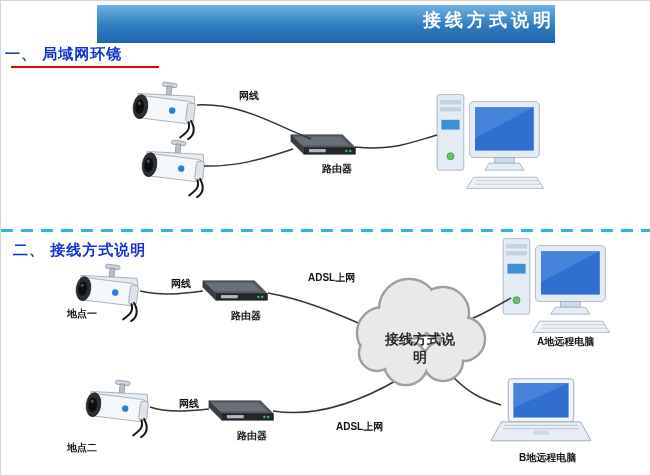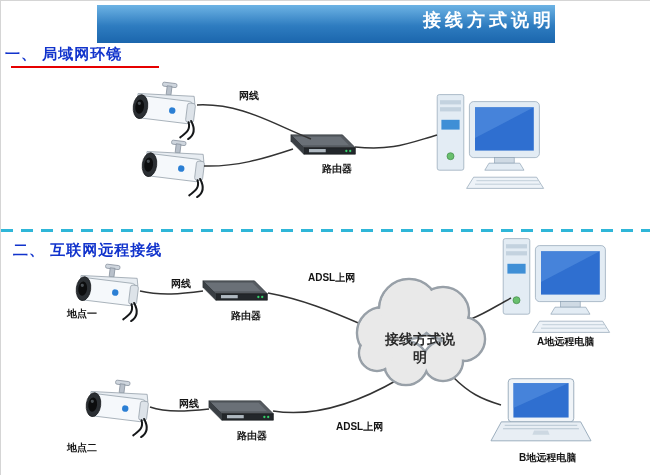--- a/index.html
+++ b/index.html
@@ -43,21 +43,21 @@
 
 <div class="stage">
 
   <div class="banner">接线方式说明</div>
 
   <div class="heading heading-1">一、 局域网环镜</div>
   <div class="red-underline"></div>
 
   <div class="divider"></div>
 
-  <div class="heading heading-2">二、 互联网远程接线</div>
+  <div class="heading heading-2">二、 接线方式说明</div>
 
   <div class="label" style="left:218px;top:88px;">网线</div>
   <div class="label" style="left:301px;top:161px;">路由器</div>
 
   <div class="label" style="left:46px;top:306px;">地点一</div>
   <div class="label" style="left:150px;top:276px;">网线</div>
   <div class="label" style="left:210px;top:308px;">路由器</div>
   <div class="label" style="left:287px;top:270px;">ADSL上网</div>
 
   <div class="label" style="left:46px;top:440px;">地点二</div>

